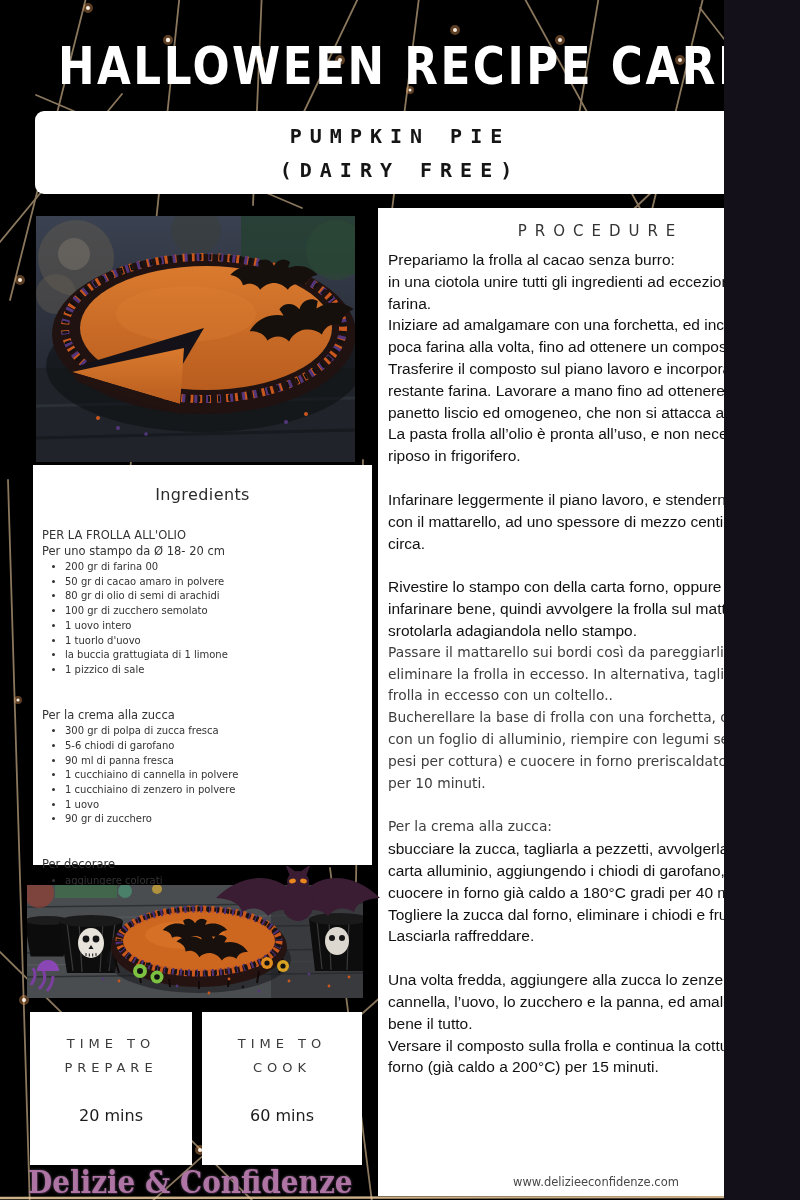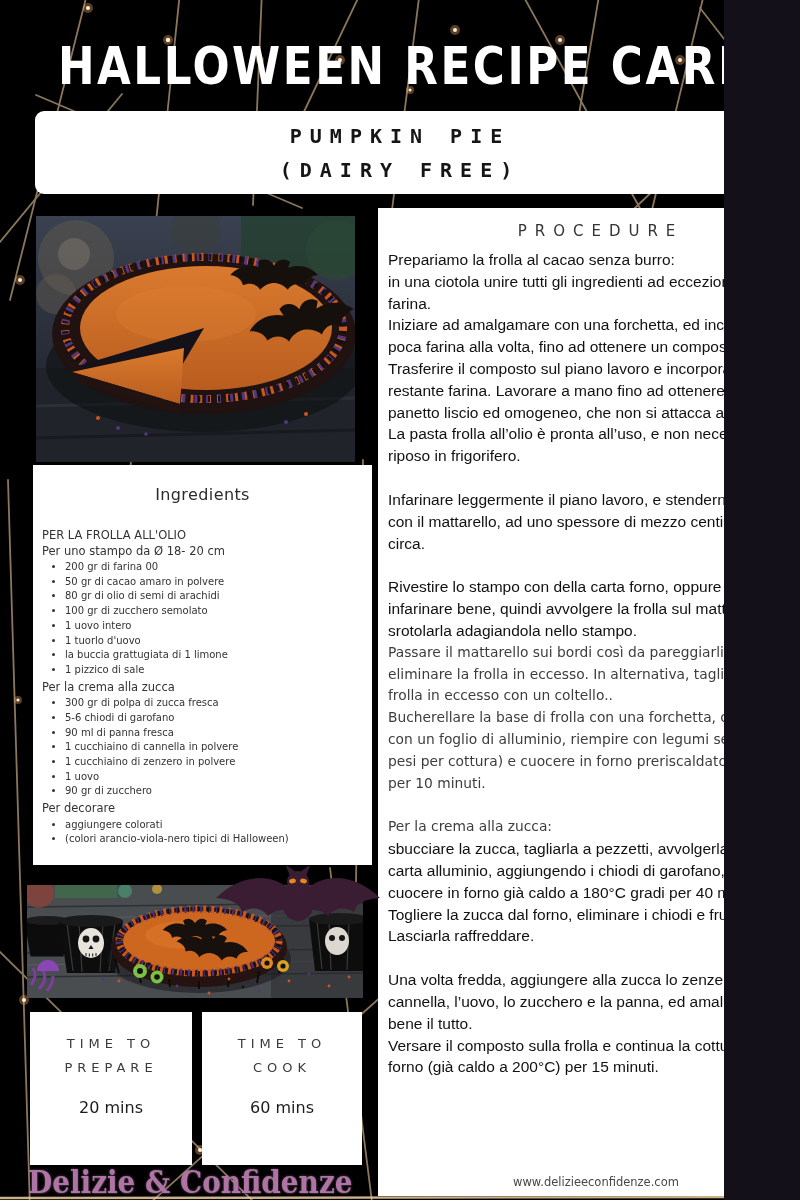--- a/index.html
+++ b/index.html
@@ -16,40 +16,40 @@
   .recipe-name{font-family:"DejaVu Sans Mono",monospace;font-weight:bold;font-size:20px;
     letter-spacing:8px;line-height:34px;color:#151515;text-align:center;margin:0;}
 
   .photo1{position:absolute;left:36px;top:216px;width:319px;height:246px;z-index:1;}
   .photo2{position:absolute;left:27px;top:885px;width:336px;height:113px;z-index:1;}
   .bat-overlay{position:absolute;left:210px;top:866px;width:178px;height:64px;z-index:3;}
 
   .ing-box{left:33px;top:465px;width:339px;height:400px;}
   .ing-header{padding-top:20px;text-align:center;font-size:16px;color:#2b2b2b;letter-spacing:.4px;margin:0;font-weight:normal;}
   .ing-sections{padding:0 0 0 9px;}
-  .ing-section{margin-top:2px;}
+  .ing-section{margin-top:30px;}
   .ing-section:first-child{margin-top:24px;}
   .ing-title{font-size:11.5px;line-height:15.5px;color:#333333;}
   .ing-list{margin:1px 0 0 0;padding-left:23px;}
   .ing-list li{font-size:10px;line-height:14.7px;color:#333333;}
 
   .proc-panel{left:378px;top:208px;width:422px;height:988px;}
   .proc-header{margin:14px 0 9px 0;text-align:center;font-size:15px;letter-spacing:8px;
     padding-left:23px;color:#333333;font-weight:normal;}
   .proc-body{padding:0 6px 0 10px;}
   .proc-p{margin:0;white-space:pre-line;}
   .font-a{font-family:"Liberation Sans",sans-serif;font-size:15.5px;line-height:21.8px;color:#111111;}
   .font-b{font-family:"DejaVu Sans",sans-serif;font-size:13.8px;line-height:21.8px;color:#3d3d3d;}
   .gap{margin-top:22px;}
   .site-url{position:absolute;bottom:7px;left:7px;width:100%;text-align:center;font-size:11.5px;color:#474747;}
 
   .time-box1{left:30px;top:1012px;width:162px;height:153px;}
   .time-box2{left:202px;top:1012px;width:160px;height:153px;}
   .time-label{margin-top:20px;text-align:center;font-size:13px;letter-spacing:5px;color:#3a3a3a;line-height:24px;}
-  .time-value{margin-top:18px;text-align:center;font-size:16px;color:#1c1c1c;}
+  .time-value{margin-top:26px;text-align:center;font-size:16px;color:#1c1c1c;}
 
   .brand-logo{position:absolute;left:28px;top:1164px;z-index:3;margin:0;
     font-family:"DejaVu Serif",serif;font-weight:bold;font-size:31px;color:#ae74a4;
     white-space:nowrap;transform:scaleX(0.9);transform-origin:left center;
     text-shadow:1px 1px 0 rgba(58,28,60,.65), 0 0 3px rgba(255,215,255,.35);}
 </style>
 </head>
 <body>
 
 <div id="card">

